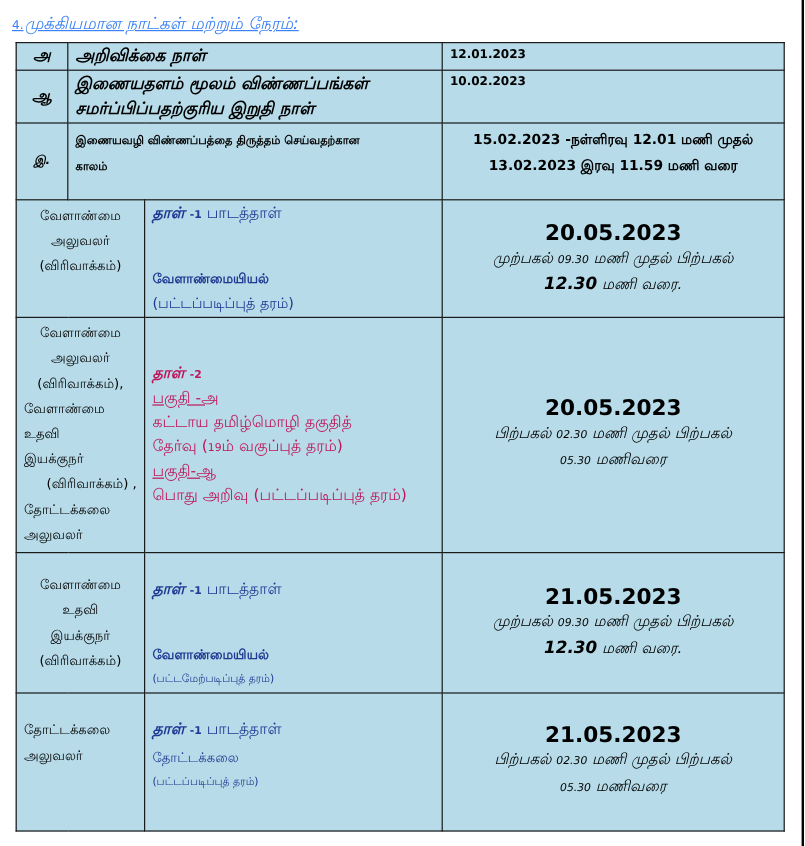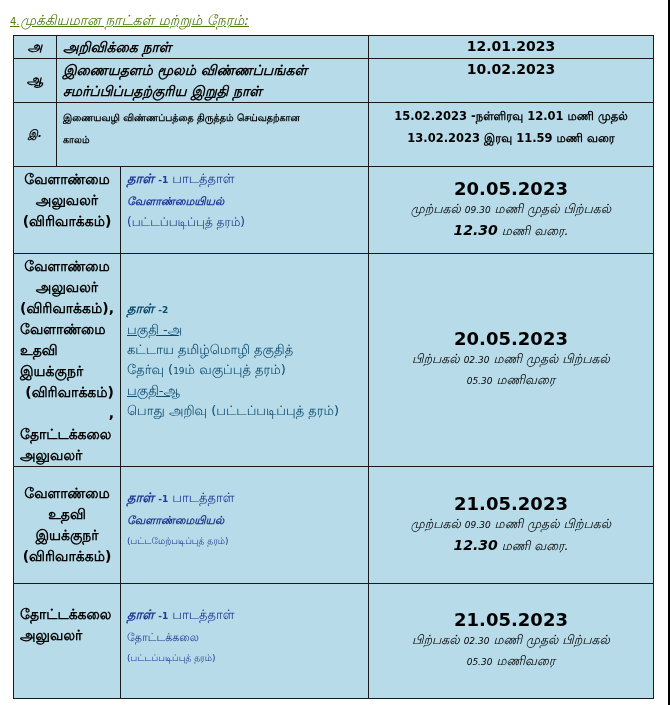--- a/index.html
+++ b/index.html
@@ -1,45 +1,45 @@
 <!DOCTYPE html>
 <html><head>
   <meta charset="utf-8">
   <style>
     html, body { margin: 0; padding: 0; background: #ffffff; }
     body { width: 671px; height: 705px; position: relative; overflow: hidden;
            font-family: "DejaVu Sans", sans-serif; color: #000; }
     .heading { position: absolute; left: 10px; top: 12px; font-size: 14px;
-               color: #4d7c0f; font-style: italic; text-decoration: underline; white-space: nowrap; }
+               color: #3b82f6; font-style: italic; text-decoration: underline; white-space: nowrap; }
     .heading .bullet { font-size: 10px; font-style: normal; text-decoration: none; margin-right: 1px; }
     .right-rule { position: absolute; left: 668px; top: 0; width: 2px; height: 705px; background: #000; }
 
     table.sched { position: absolute; left: 13px; top: 35px; width: 640px;
                   border-collapse: collapse; background: #b7dbe8; table-layout: fixed; }
     table.sched td { border: 1.5px solid #1a1a1a; padding: 0 6px; vertical-align: top; }
 
     
     .lbl { font-style: italic; font-weight: bold; font-size: 13px; text-align: center; vertical-align: middle !important; }
     .info-text { font-style: italic; font-weight: bold; font-size: 14px; line-height: 21px; padding-top: 1px !important; }
     .small-text { font-size: 9.5px; font-weight: bold; line-height: 22px; padding-top: 4px !important; margin-left: 44px; }
-    .date-big { font-weight: bold; font-size: 14px; text-align: center; line-height: 20px; }
+    .date-big { font-weight: bold; font-size: 10px; text-align: left; line-height: 20px; }
     .range-text { font-weight: bold; font-size: 11.5px; line-height: 22px; text-align: center; padding-top: 2px !important; margin-top: 30px; }
     .section-title { text-align: center; font-style: italic; font-size: 14px; line-height: 20px; }
 
     
-    .post { text-align: center; font-weight: bold; font-size: 14px; line-height: 21px; }
+    .post { text-align: center; font-weight: normal; font-size: 11px; line-height: 21px; }
     .post.vmid { vertical-align: middle !important; }
     .paper { font-size: 13px; color: #1f3a93; line-height: 21px; }
     .paper .paper-title { font-style: italic; font-weight: bold; }
     .paper .paper-num { font-size: 9px; font-weight: bold; }
-    .paper .subj { font-style: italic; font-weight: bold; font-size: 11px; color: #1f3a93; }
+    .paper .subj { font-weight: bold; font-size: 11px; color: #1f3a93; margin-top: 31px; }
     .paper .subj-plain { font-size: 11px; }
     .paper .grade { font-size: 12px; }
     .paper .grade-small { font-size: 9px; }
-    .paper2 { font-size: 13px; color: #0c4a6e; line-height: 20px; }
+    .paper2 { font-size: 13px; color: #be185d; line-height: 20px; }
     .paper2 .paper-title { font-style: italic; font-weight: bold; }
     .paper2 .u { text-decoration: underline; }
     .paper2 .tiny { font-size: 9px; }
     .when { text-align: center; vertical-align: middle !important; color: #000; }
     .when .d { font-weight: bold; font-size: 18px; line-height: 20px; }
     .when .t { font-style: italic; font-size: 12.5px; line-height: 20px; }
     .when .t .n { font-size: 9px; }
     .when .t .nb { font-size: 14px; font-weight: bold; }
   </style>
 </head>

